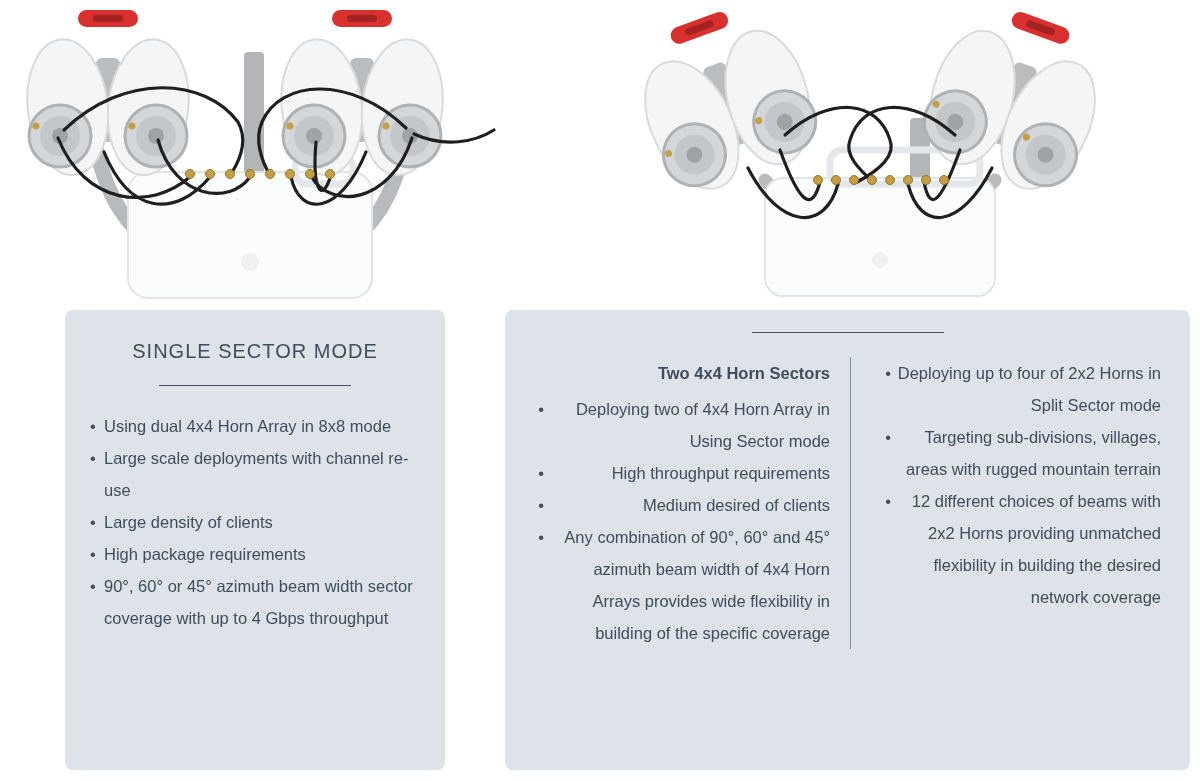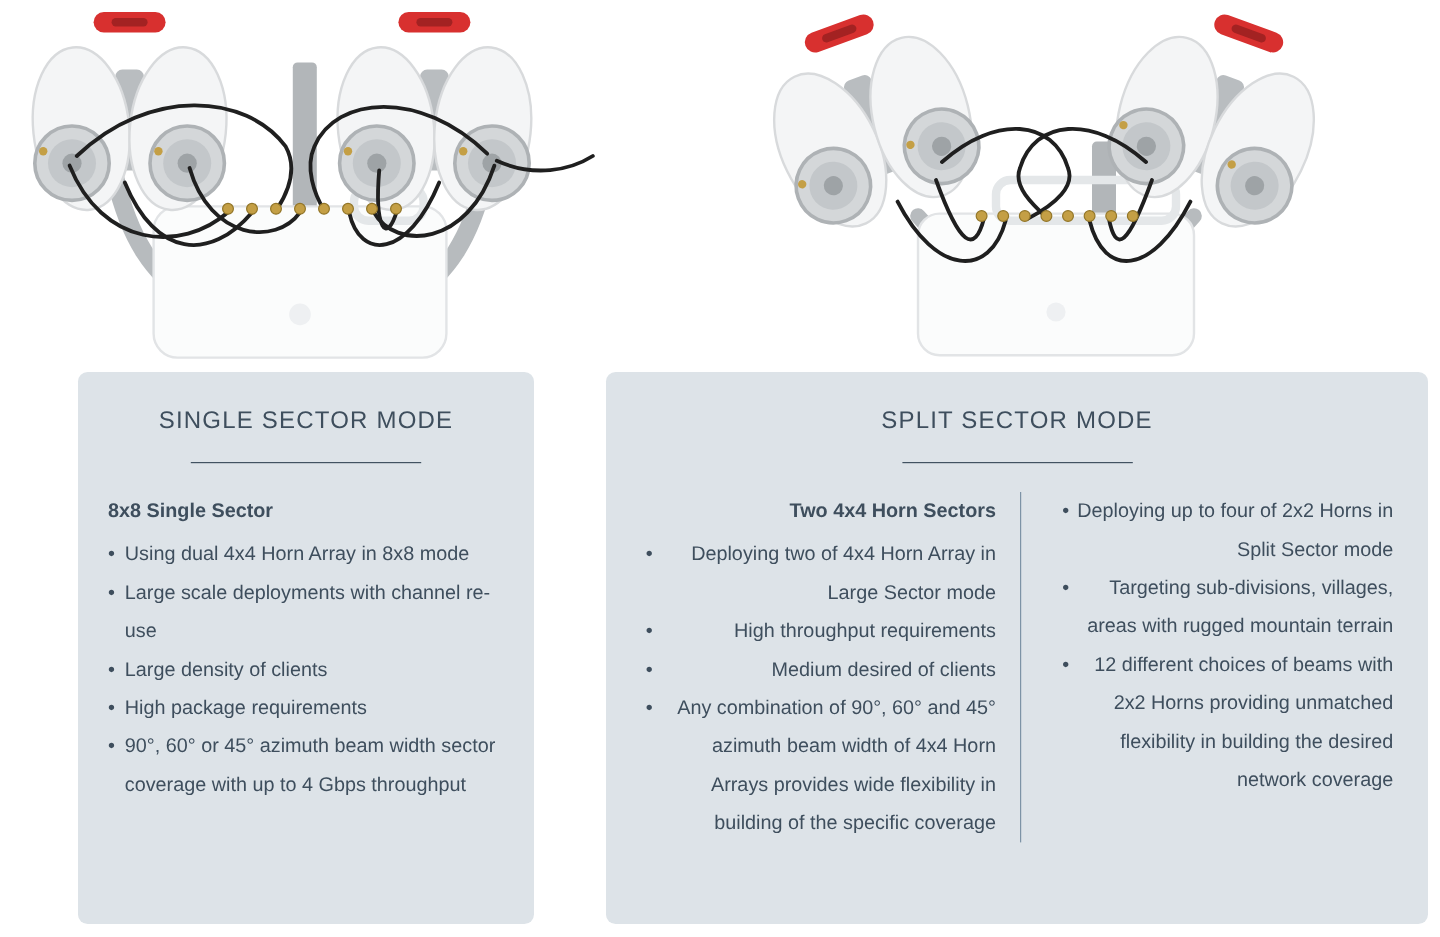--- a/index.html
+++ b/index.html
@@ -167,21 +167,20 @@
         <circle cx="346" cy="180" r="4.5"></circle>
           <circle cx="364" cy="180" r="4.5"></circle>
       </g>
     </svg>
   </div>
 
   <section class="panel panel-left">
     <h2 class="panel-title">SINGLE SECTOR MODE</h2>
     <div class="title-rule"></div>
     <div class="panel-body">
-      <h3 class="col-heading">8x8 Single Sector</h3>
       <ul class="bullets">
         <li>
           <span class="dot">•</span>
           <span class="txt">Using dual 4x4 Horn Array in 8x8 mode</span>
         </li>
         <li>
           <span class="dot">•</span>
           <span class="txt">Large scale deployments with channel re-use</span>
         </li>
         <li>
@@ -194,30 +193,29 @@
         </li>
         <li>
           <span class="dot">•</span>
           <span class="txt">90°, 60° or 45° azimuth beam width sector coverage with up to 4 Gbps throughput</span>
         </li>
       </ul>
     </div>
   </section>
 
   <section class="panel panel-right">
-    <h2 class="panel-title">SPLIT SECTOR MODE</h2>
     <div class="title-rule"></div>
     <div class="panel-body two-col">
 
       <div class="col-a">
         <h3 class="col-heading">Two 4x4 Horn Sectors</h3>
         <ul class="bullets">
           <li>
             <span class="dot">•</span>
-            <span class="txt">Deploying two of 4x4 Horn Array in Large Sector mode</span>
+            <span class="txt">Deploying two of 4x4 Horn Array in Using Sector mode</span>
           </li>
           <li>
             <span class="dot">•</span>
             <span class="txt">High throughput requirements</span>
           </li>
           <li>
             <span class="dot">•</span>
             <span class="txt">Medium desired of clients</span>
           </li>
           <li>

